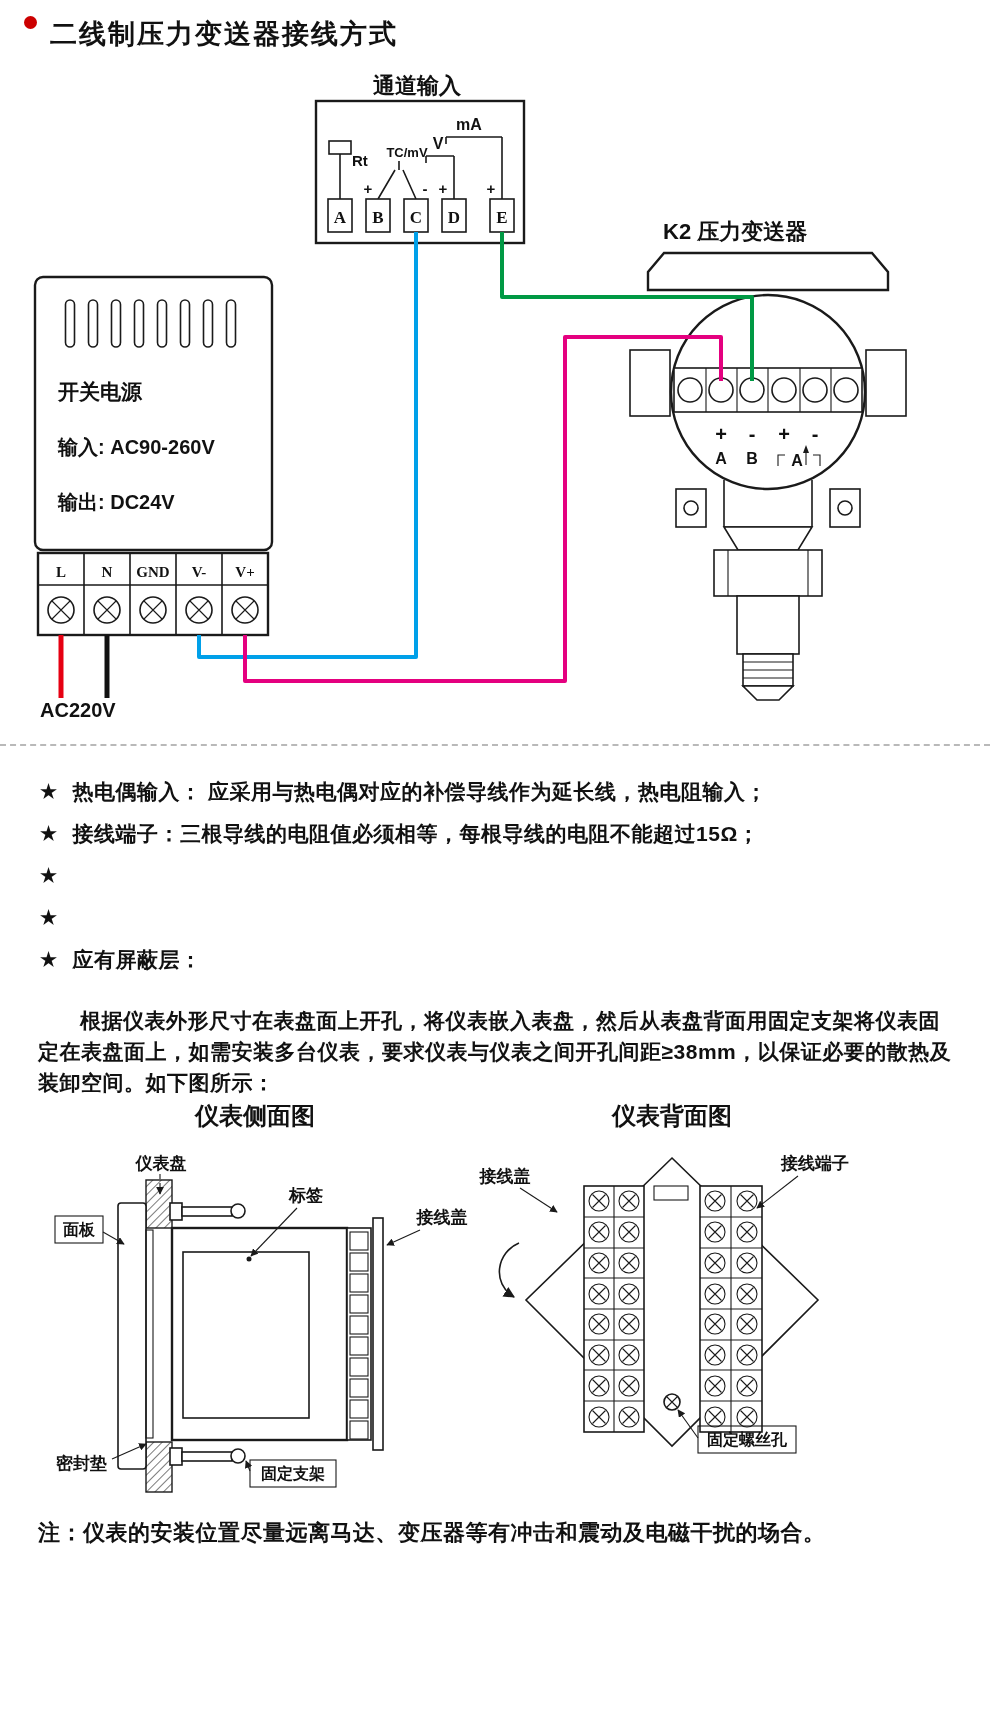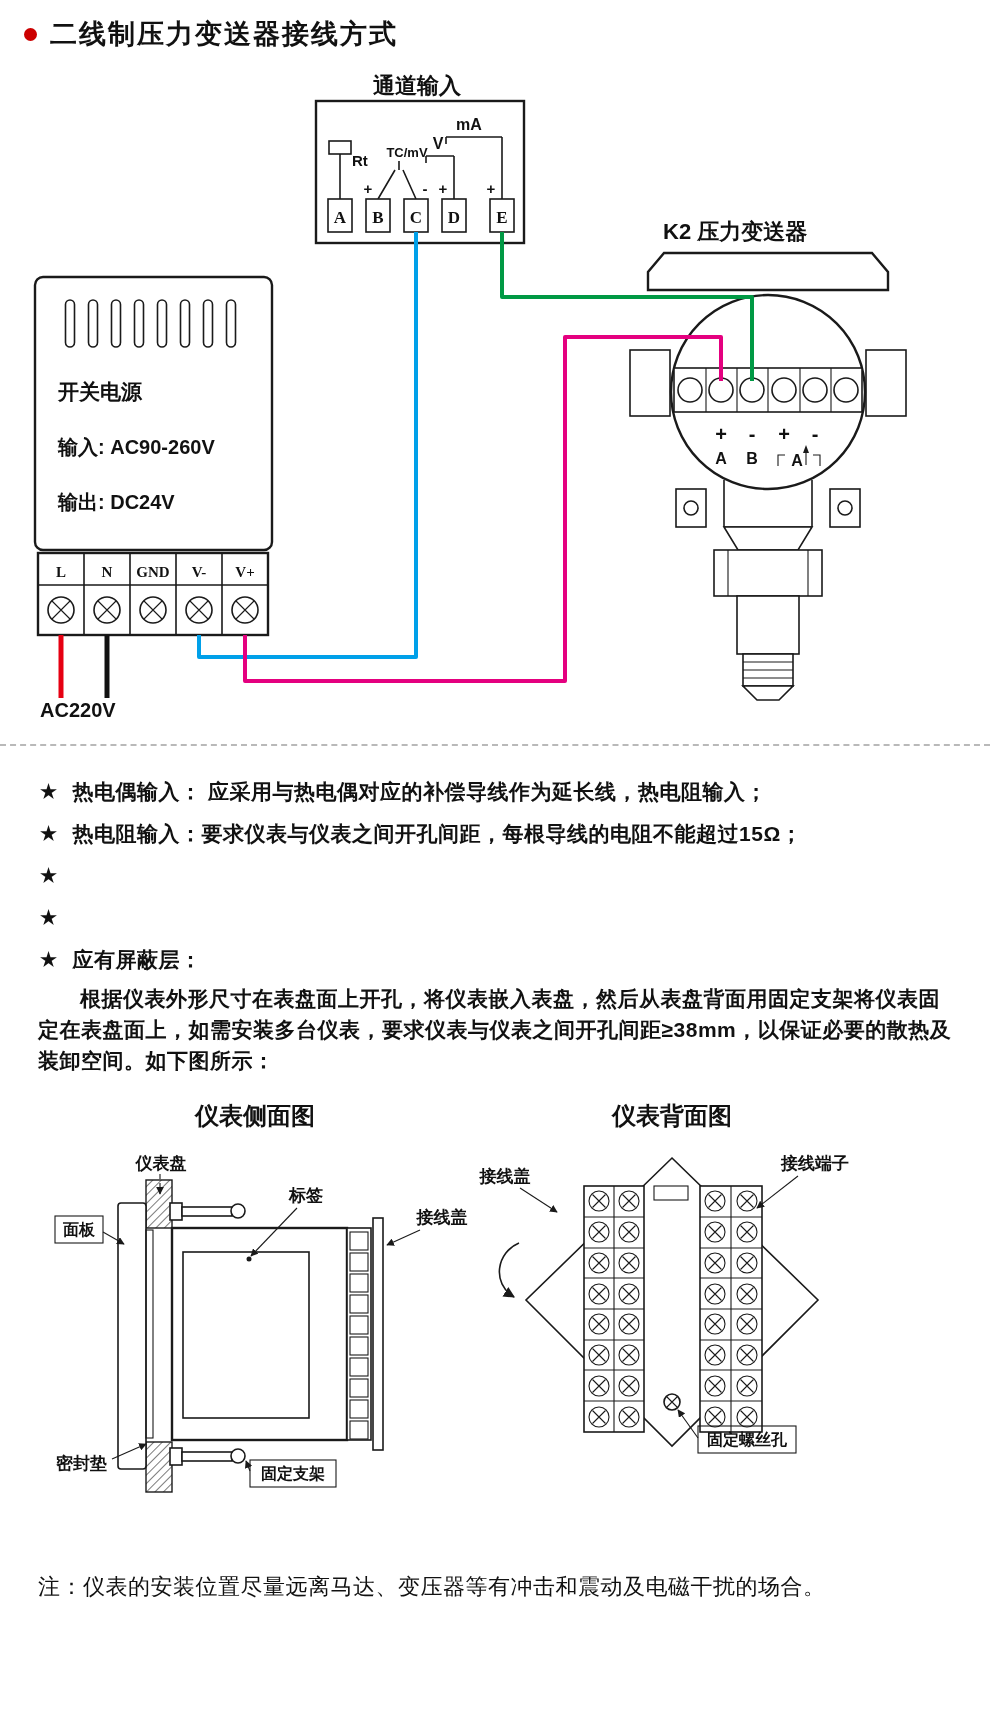--- a/index.html
+++ b/index.html
@@ -1,29 +1,29 @@
 <!DOCTYPE html>
 <html><head>
 <meta charset="utf-8">
 <style>
 *{box-sizing:border-box}
 body{margin:0;background:#fff;font-family:"Liberation Sans",sans-serif;color:#111}
 .page{position:relative;width:990px;height:1735px;background:#fff;overflow:hidden}
-.header{position:absolute;top:16px;left:24px;display:flex;align-items:center;gap:13px}
+.header{position:absolute;top:16px;left:24px;display:flex;gap:13px}
 .bullet{width:13px;height:13px;border-radius:50%;background:#cc0000;flex:0 0 auto}
 .title{font-size:27px;font-weight:700;letter-spacing:2px;margin:0}
 .wsvg{position:absolute;left:0}
 #wiring{top:55px}
 #install{top:1090px}
 .divider{position:absolute;top:744px;left:0;width:990px;height:0;border-top:2px dashed #b9b9b9}
 .notes{position:absolute;top:779px;left:40px;width:912px;margin:0;padding:0;list-style:none}
 .notes li{display:flex;align-items:flex-start;gap:15px;font-size:21px;font-weight:700;line-height:25px;margin-bottom:17px;letter-spacing:.5px}
 .star{flex:0 0 auto;font-size:19px}
-.para{position:absolute;top:983px;left:38px;width:916px;margin:0;font-size:21px;font-weight:700;line-height:31px;text-indent:2em;letter-spacing:.5px}
-.footnote{position:absolute;top:1572px;left:38px;width:916px;margin:0;font-size:22px;font-weight:400;letter-spacing:.5px}
+.para{position:absolute;top:1005px;left:38px;width:916px;margin:0;font-size:21px;font-weight:700;line-height:31px;text-indent:2em;letter-spacing:.5px}
+.footnote{position:absolute;top:1518px;left:38px;width:916px;margin:0;font-size:22px;font-weight:700;letter-spacing:.5px}
 svg text{font-family:"Liberation Sans",sans-serif;fill:#111;font-weight:700}
 .serif{font-family:"Liberation Serif","DejaVu Serif",serif}
 .t13{font-size:13px}.t15{font-size:15px}.t16{font-size:16px}.t17{font-size:17px}
 .t20{font-size:20px}.t21{font-size:21px}.t22{font-size:22px}.t24{font-size:24px}
 .box1{fill:#fff;stroke:#1a1a1a;stroke-width:1.6}
 .box2{fill:#fff;stroke:#1a1a1a;stroke-width:2.4}
 .ln{fill:none;stroke:#1a1a1a;stroke-width:1.6}
 .ln1{fill:none;stroke:#1a1a1a;stroke-width:1.1}
 .wire{fill:none;stroke-width:4;stroke-linejoin:round}
 .pw{stroke-width:5}
@@ -183,21 +183,21 @@
 
   <div class="divider"></div>
 
   <ul class="notes">
     <li>
       <span class="star">★</span>
       <span>热电偶输入： 应采用与热电偶对应的补偿导线作为延长线，热电阻输入；</span>
       </li>
     <li>
       <span class="star">★</span>
-      <span>热电阻输入：要求仪表与仪表之间开孔间距，每根导线的电阻不能超过15Ω；</span>
+      <span>接线端子：三根导线的电阻值必须相等，每根导线的电阻不能超过15Ω；</span>
       </li>
     <li>
       <span class="star">★</span>
       </li>
     <li>
       <span class="star">★</span>
       </li>
     <li>
       <span class="star">★</span>
       <span>应有屏蔽层：</span>

